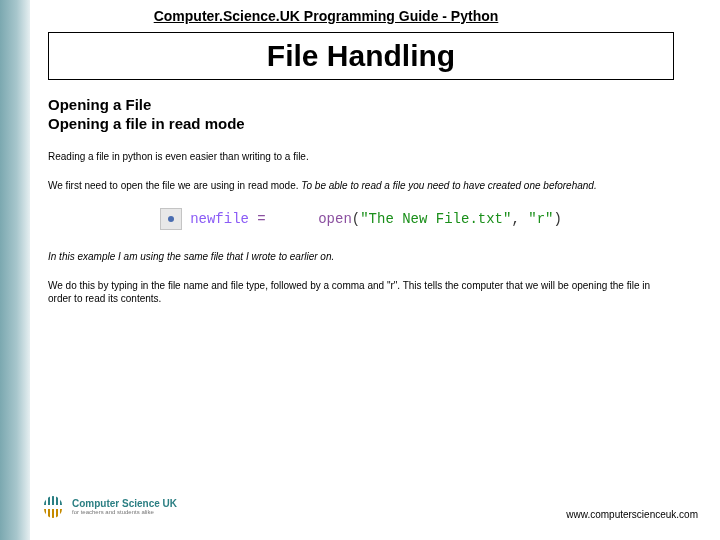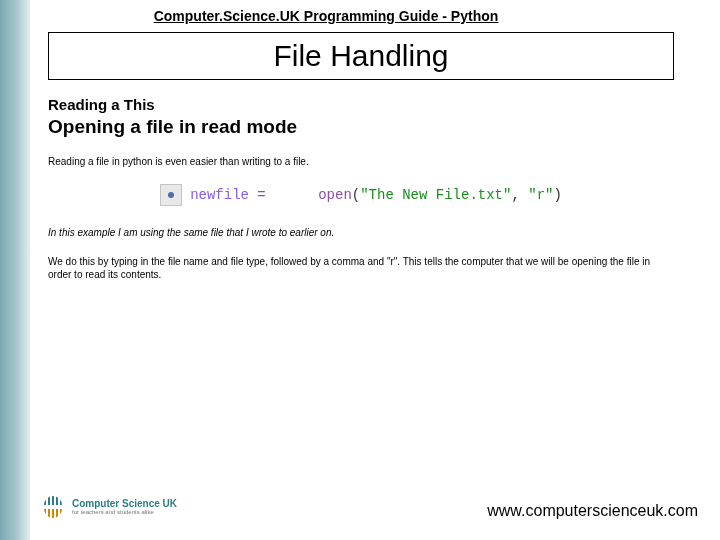--- a/index.html
+++ b/index.html
@@ -4,25 +4,25 @@
 <style>
   * { box-sizing: border-box; margin: 0; padding: 0; }
   html, body { width: 720px; height: 540px; font-family: Arial, Helvetica, sans-serif; background: #fff; color: #000; overflow: hidden; }
   .slide { position: relative; width: 720px; height: 540px; }
 
   .left-bar { position: absolute; left: 0; top: 0; width: 30px; height: 540px; background: linear-gradient(to right, #7ba8b0 0%, #a7c6cc 55%, #e6eff1 100%); }
 
   .header-text { position: absolute; top: 8px; left: 0; width: 652px; text-align: center; font-size: 14px; font-weight: bold; text-decoration: underline; }
 
   .title-box { position: absolute; top: 32px; left: 48px; width: 626px; height: 48px; border: 1.5px solid #000; display: flex; align-items: center; justify-content: center; background: #fff; }
-  .title-box span { font-size: 30px; font-weight: 400; }
+  .title-box span { font-size: 30px; font-weight: 700; }
 
   .body { position: absolute; top: 96px; left: 48px; width: 626px; }
   .sub1 { font-size: 15px; font-weight: bold; line-height: 1.25; }
-  .sub2 { font-size: 19px; font-weight: bold; line-height: 1.25; margin-bottom: 16px; }
+  .sub2 { font-size: 15px; font-weight: bold; line-height: 1.25; margin-bottom: 16px; }
   .para { font-size: 10px; line-height: 1.3; margin-bottom: 16px; }
   .para em { font-style: italic; }
 
   .code-row { display: flex; align-items: center; justify-content: center; margin: 6px 0 20px 0; }
   .gutter { width: 22px; height: 22px; background: #e8e8e8; border: 1px solid #c4c4c4; display: flex; align-items: center; justify-content: center; margin-right: 8px; }
   .gutter-dot { width: 6px; height: 6px; background: #4a6db0; border-radius: 50%; }
   .code { font-family: Consolas, "Courier New", monospace; font-size: 14px; white-space: nowrap; }
   .tok-var { color: #8b5cf6; font-family: Liberation Mono, monospace; }
   .tok-op { color: #8b50a0; }
   .tok-fn { color: #8b50a0; margin-left: 44px; }
@@ -31,41 +31,44 @@
   .tok-comma { color: #333; }
 
   .footer-logo { position: absolute; left: 40px; bottom: 20px; display: flex; align-items: center; gap: 6px; }
   .logo-mark { width: 26px; height: 26px; position: relative; }
   .logo-mark .top { position: absolute; top: 2px; left: 4px; width: 18px; height: 9px; border-radius: 9px 9px 0 0; background: repeating-linear-gradient(90deg, #2b7f83 0 2px, #fff 2px 4px); }
   .logo-mark .bot { position: absolute; bottom: 2px; left: 4px; width: 18px; height: 9px; border-radius: 0 0 9px 9px; background: repeating-linear-gradient(90deg, #c58a00 0 2px, #fff 2px 4px); }
   .logo-text { display: flex; flex-direction: column; line-height: 1; }
   .logo-text .l1 { font-size: 10px; color: #2b7f83; font-weight: 600; }
   .logo-text .l2 { font-size: 6px; color: #777; }
 
-  .footer-url { position: absolute; right: 22px; bottom: 20px; font-size: 16px; color: #000; margin-left: 20px; }
+  .footer-url { position: absolute; right: 22px; bottom: 20px; font-size: 10px; color: #000; margin-left: 20px; }
 </style>
 </head>
 <body>
 
 <div class="slide">
 
   <div class="left-bar"></div>
 
   <div class="header-text">Computer.Science.UK Programming Guide - Python</div>
 
   <div class="title-box">
     <span>File Handling</span>
   </div>
 
   <div class="body">
-    <div class="sub1">Reading a This</div>
+    <div class="sub1">Opening a File</div>
     <div class="sub2">Opening a file in read mode</div>
 
     <div class="para">Reading a file in python is even easier than writing to a file.</div>
 
+    <div class="para">
+      <span>We first need to open the file we are using in read mode. </span><em>To be able to read a file you need to have created one beforehand.</em>
+    </div>
 
     <div class="code-row">
       <div class="gutter">
         <div class="gutter-dot"></div>
       </div>
       <div class="code">
         <span class="tok-var">newfile</span><span class="tok-op"> = </span><span class="tok-fn">open</span><span class="tok-paren">(</span><span class="tok-str">"The New File.txt"</span><span class="tok-comma">, </span><span class="tok-str">"r"</span><span class="tok-paren">)</span>
       </div>
     </div>
 

